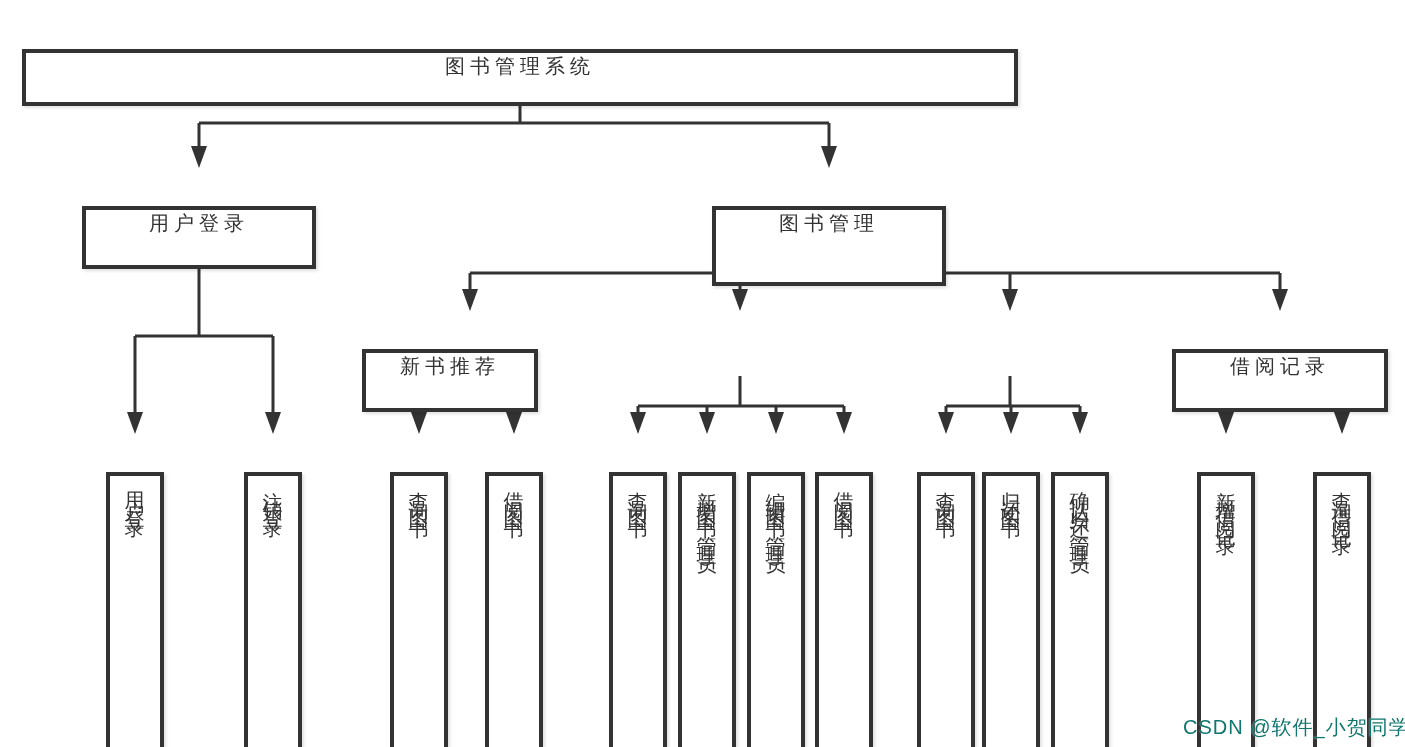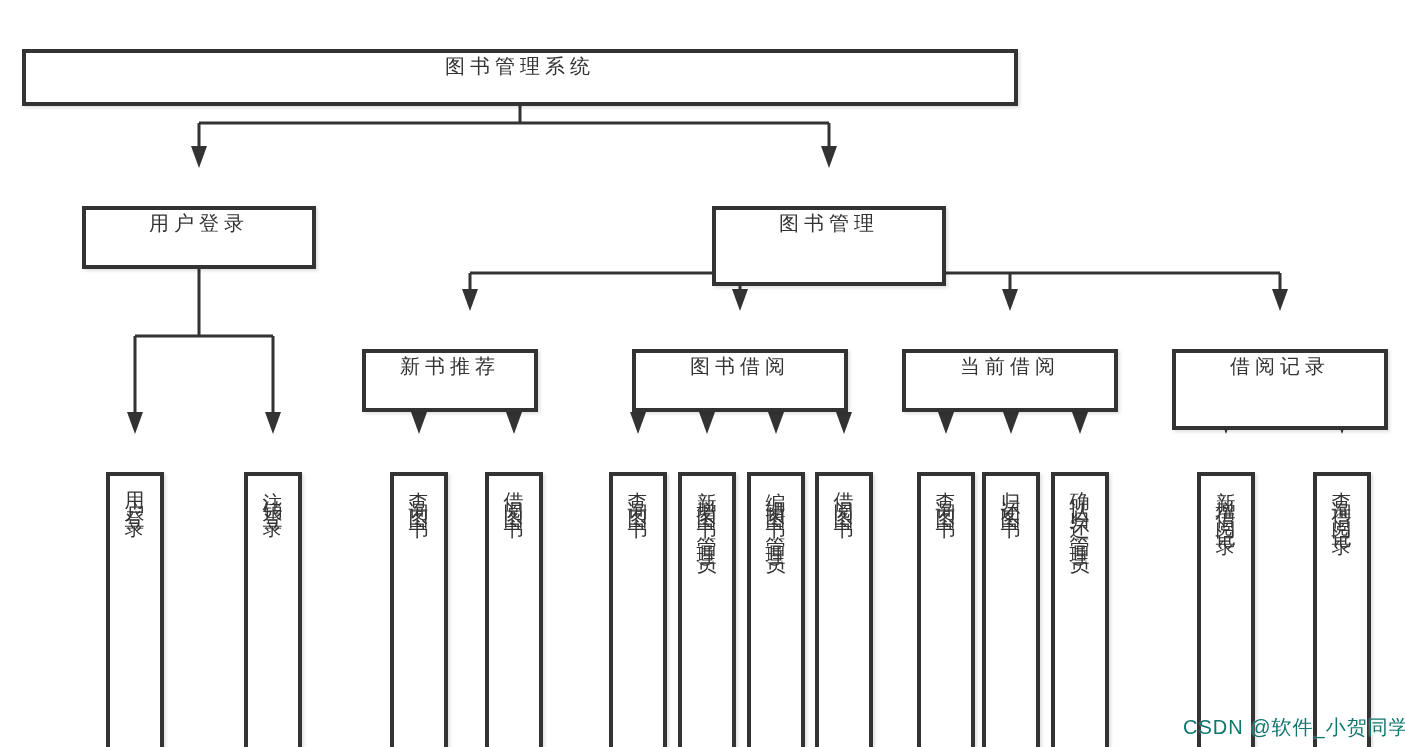--- a/index.html
+++ b/index.html
@@ -79,27 +79,21 @@
   <div class="box h-box" style="left:82px;top:170px;width:234px;height:63px">
     <span class="lbl">用户登录</span>
   </div>
   <div class="box h-box" style="left:712px;top:170px;width:234px;height:80px">
     <span class="lbl">图书管理</span>
   </div>
 
   <div class="box h-box" style="left:362px;top:313px;width:176px;height:63px">
     <span class="lbl">新书推荐</span>
   </div>
-  <div class="box h-box" style="left:632px;top:313px;width:216px;height:63px">
-    <span class="lbl">图书借阅</span>
-  </div>
-  <div class="box h-box" style="left:902px;top:313px;width:216px;height:63px">
-    <span class="lbl">当前借阅</span>
-  </div>
-  <div class="box h-box" style="left:1172px;top:313px;width:216px;height:81px">
+  <div class="box h-box" style="left:1172px;top:313px;width:216px;height:63px">
     <span class="lbl">借阅记录</span>
   </div>
 
   <div class="box v-box" style="left:106px;top:436px;width:58px;height:298px">
     <span class="lbl">用户登录</span>
   </div>
   <div class="box v-box" style="left:244px;top:436px;width:58px;height:298px">
     <span class="lbl">注销登录</span>
   </div>
 

